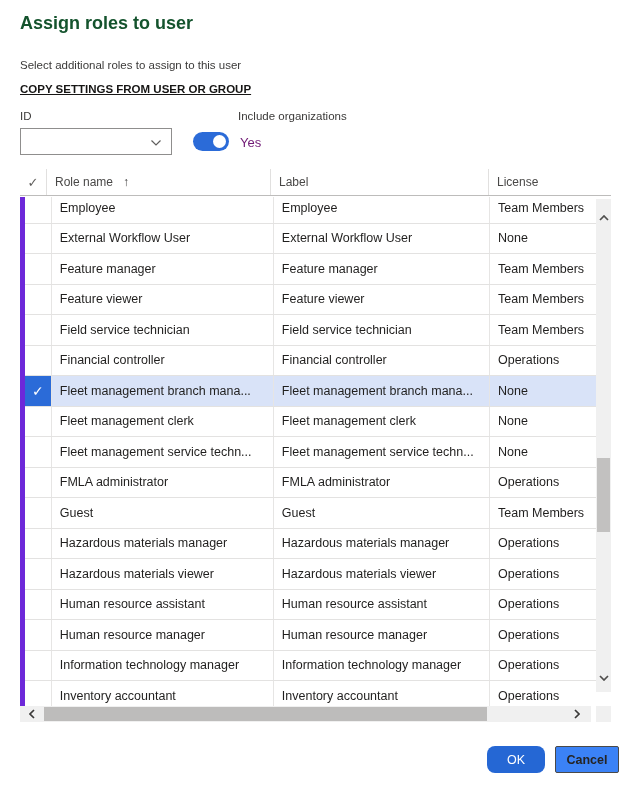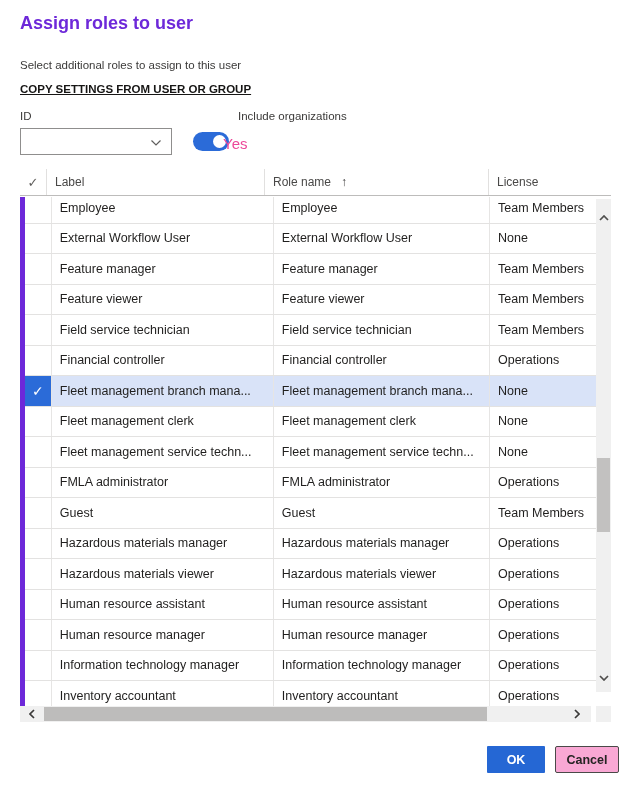--- a/index.html
+++ b/index.html
@@ -7,21 +7,21 @@
   body {
     position:relative;
     background:#ffffff;
     font-family:"Liberation Sans", sans-serif;
     color:#1b1a19;
     overflow:hidden;
   }
   .abs { position:absolute; }
 
   
-  .dlg-title   { left:20px; top:13px;  font-size:18px; font-weight:700; color:#6d28d9; }
+  .dlg-title   { left:20px; top:13px;  font-size:18px; font-weight:700; color:#14532d; }
   .dlg-sub     { left:20px; top:59px;  font-size:11.5px; color:#3b3a39; }
   .dlg-section { left:20px; top:83px;  font-size:11.5px; font-weight:700; color:#161514;text-decoration:underline; }
 
   .fld-label   { font-size:11.5px; color:#3b3a39; }
   .id-label    { left:20px;  top:110px; }
   .org-label   { left:193px; top:110px;margin-left:45px; }
 
   .combobox {
     left:20px; top:128px; width:152px; height:27px;
     border:1px solid #8f8e8d; background:#fff;
@@ -31,21 +31,21 @@
   .combobox .cb-value { flex:1; font-size:12.5px; padding-left:8px; color:#1b1a19; }
 
   .toggle {
     left:193px; top:132px; width:36px; height:19px;
     border-radius:10px; cursor:pointer;
   }
   .toggle .knob {
     position:absolute; top:3px; left:20px;
     width:13px; height:13px; border-radius:50%; background:#fff;
   }
-  .toggle-value { left:223px; top:135px; font-size:15px; color:#ec4899; }
+  .toggle-value { left:240px; top:135px; font-size:13px; color:#701a75; }
 
   
   .grid-header {
     left:20px; top:169px; width:591px; height:27px;
     display:flex; align-items:center;
     border-bottom:1px solid #bdbcbb;
     font-size:12px; color:#494847;
   }
   .hcell { height:100%; display:flex; align-items:center; padding:0 8px;
            border-right:1px solid #e1e0df; white-space:nowrap; overflow:hidden; }
@@ -84,27 +84,27 @@
 
   .hscroll { left:20px; top:706px; width:571px; height:16px; background:#f0f0f0; }
   .hscroll .h-thumb { position:absolute; left:24px; top:1px; width:443px; height:14px; background:#bdbcbb; }
   .h-left  { position:absolute; left:4px;  top:0; width:16px; height:16px; display:flex; align-items:center; justify-content:center; cursor:pointer; }
   .h-right { position:absolute; right:6px; top:0; width:16px; height:16px; display:flex; align-items:center; justify-content:center; cursor:pointer; }
   .scroll-corner { left:596px; top:706px; width:15px; height:16px; background:#f0f0f0; }
 
   
   .btn-ok {
     left:487px; top:746px; width:58px; height:27px;
-    border:none; border-radius:1px; color:#fff;
-    font-family:"Liberation Sans", sans-serif; font-size:12.5px; font-weight:700;
+    border:none; border-radius:8px; color:#fff;
+    font-family:"Liberation Sans", sans-serif; font-size:12.5px; font-weight:400;
     cursor:pointer;
   }
   .btn-cancel {
     left:555px; top:746px; width:64px; height:27px;
-    background:#f9a8d4; border:1px solid #4a4948; border-radius:2px;
+    background:#3b82f6; border:1px solid #4a4948; border-radius:2px;
     font-family:"Liberation Sans", sans-serif; font-size:12.5px; font-weight:700; color:#252423;
     cursor:pointer;
   }
 </style>
 </head>
 <body>
 
 <div class="abs dlg-title">Assign roles to user</div>
 <div class="abs dlg-sub">Select additional roles to assign to this user</div>
 <div class="abs dlg-section">COPY SETTINGS FROM USER OR GROUP</div>
@@ -122,26 +122,26 @@
 <div class="abs fld-label org-label">Include organizations</div>
 <div class="abs toggle" id="org-toggle" style="background: rgb(43, 107, 216);">
   <div class="knob"></div>
 </div>
 <div class="abs toggle-value">Yes</div>
 
 <div class="abs grid-header">
   <div class="hcell c-check">
     <span>✓</span>
   </div>
-  <div class="hcell c-label">
-    <span>Label</span>
-  </div>
   <div class="hcell c-role">
     <span>Role name</span>
     <span class="sort-arrow">↑</span>
+  </div>
+  <div class="hcell c-label">
+    <span>Label</span>
   </div>
   <div class="hcell c-license">
     <span>License</span>
   </div>
 </div>
 
 <div class="abs grid-viewport">
   <div class="grid-body" id="grid-body">
       <div class="grid-row">
     <div class="cell c-check">

